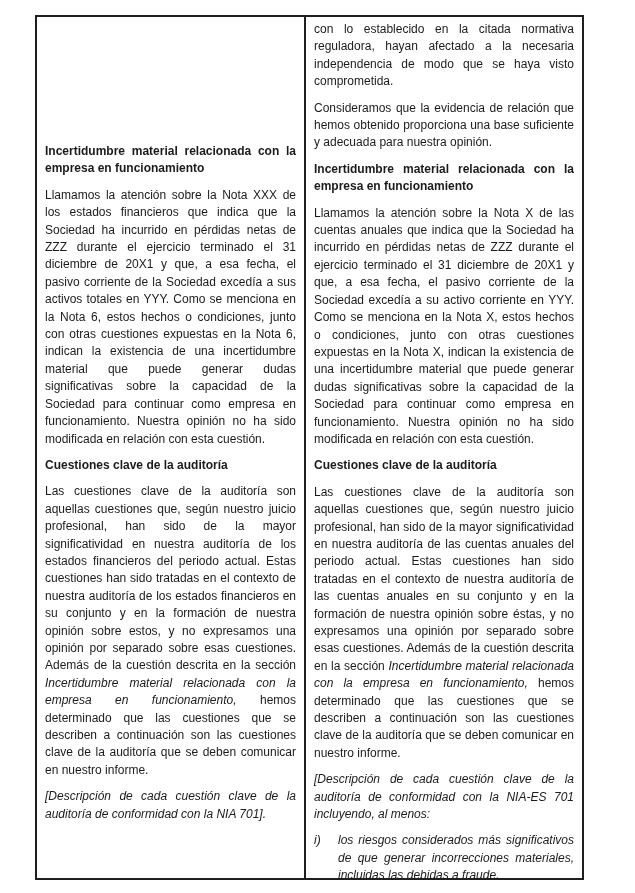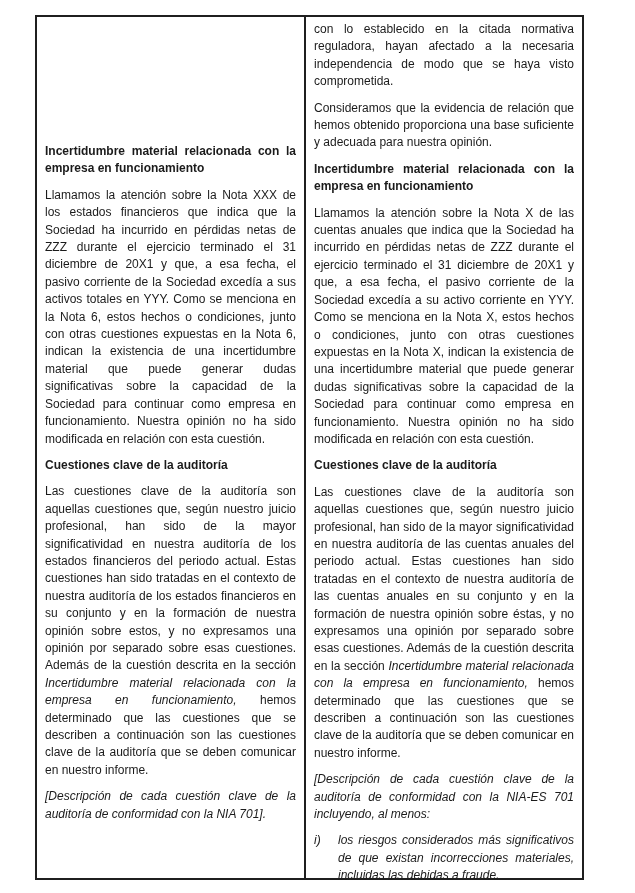--- a/index.html
+++ b/index.html
@@ -92,18 +92,18 @@
       <p class="body-par">Llamamos la atención sobre la Nota X de las cuentas anuales que indica que la Sociedad ha incurrido en pérdidas netas de ZZZ durante el ejercicio terminado el 31 diciembre de 20X1 y que, a esa fecha, el pasivo corriente de la Sociedad excedía a su activo corriente en YYY. Como se menciona en la Nota X, estos hechos o condiciones, junto con otras cuestiones expuestas en la Nota X, indican la existencia de una incertidumbre material que puede generar dudas significativas sobre la capacidad de la Sociedad para continuar como empresa en funcionamiento. Nuestra opinión no ha sido modificada en relación con esta cuestión.</p>
 
       <h3 class="sec-heading">Cuestiones clave de la auditoría</h3>
 
       <p class="body-par"><span>Las cuestiones clave de la auditoría son aquellas cuestiones que, según nuestro juicio profesional, han sido de la mayor significatividad en nuestra auditoría de las cuentas anuales del periodo actual. Estas cuestiones han sido tratadas en el contexto de nuestra auditoría de las cuentas anuales en su conjunto y en la formación de nuestra opinión sobre éstas, y no expresamos una opinión por separado sobre esas cuestiones. Además de la cuestión descrita en la sección </span><span class="it">Incertidumbre material relacionada con la empresa en funcionamiento,</span><span> hemos determinado que las cuestiones que se describen a continuación son las cuestiones clave de la auditoría que se deben comunicar en nuestro informe.</span></p>
 
       <p class="body-par it">[Descripción de cada cuestión clave de la auditoría de conformidad con la NIA-ES 701 incluyendo, al menos:</p>
 
       <div class="list-item it">
         <span class="marker">i)</span>
-        <span class="li-text">los riesgos considerados más significativos de que existan incorrecciones materiales, incluidas las debidas a fraude,</span>
+        <span class="li-text">los riesgos considerados más significativos de que generar incorrecciones materiales, incluidas las debidas a fraude,</span>
       </div>
 
     </div>
   </div>
 </div>
 
 </body></html>

